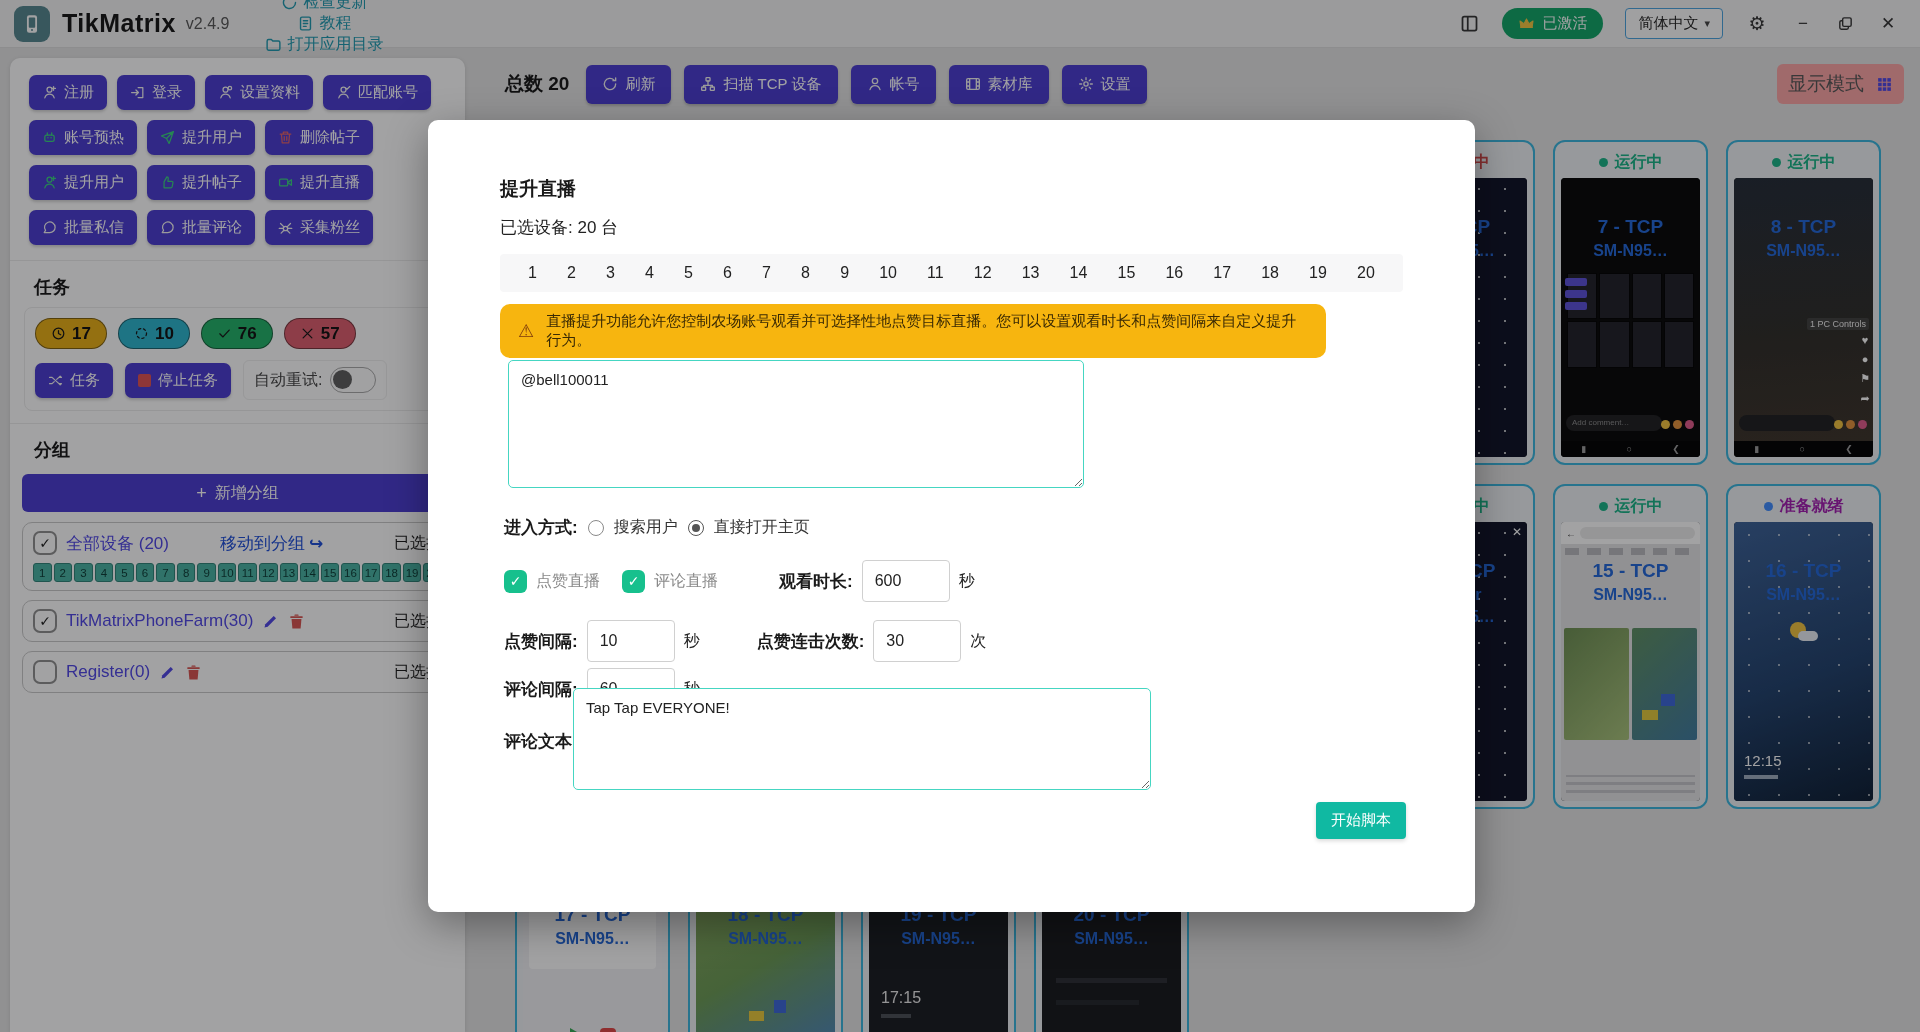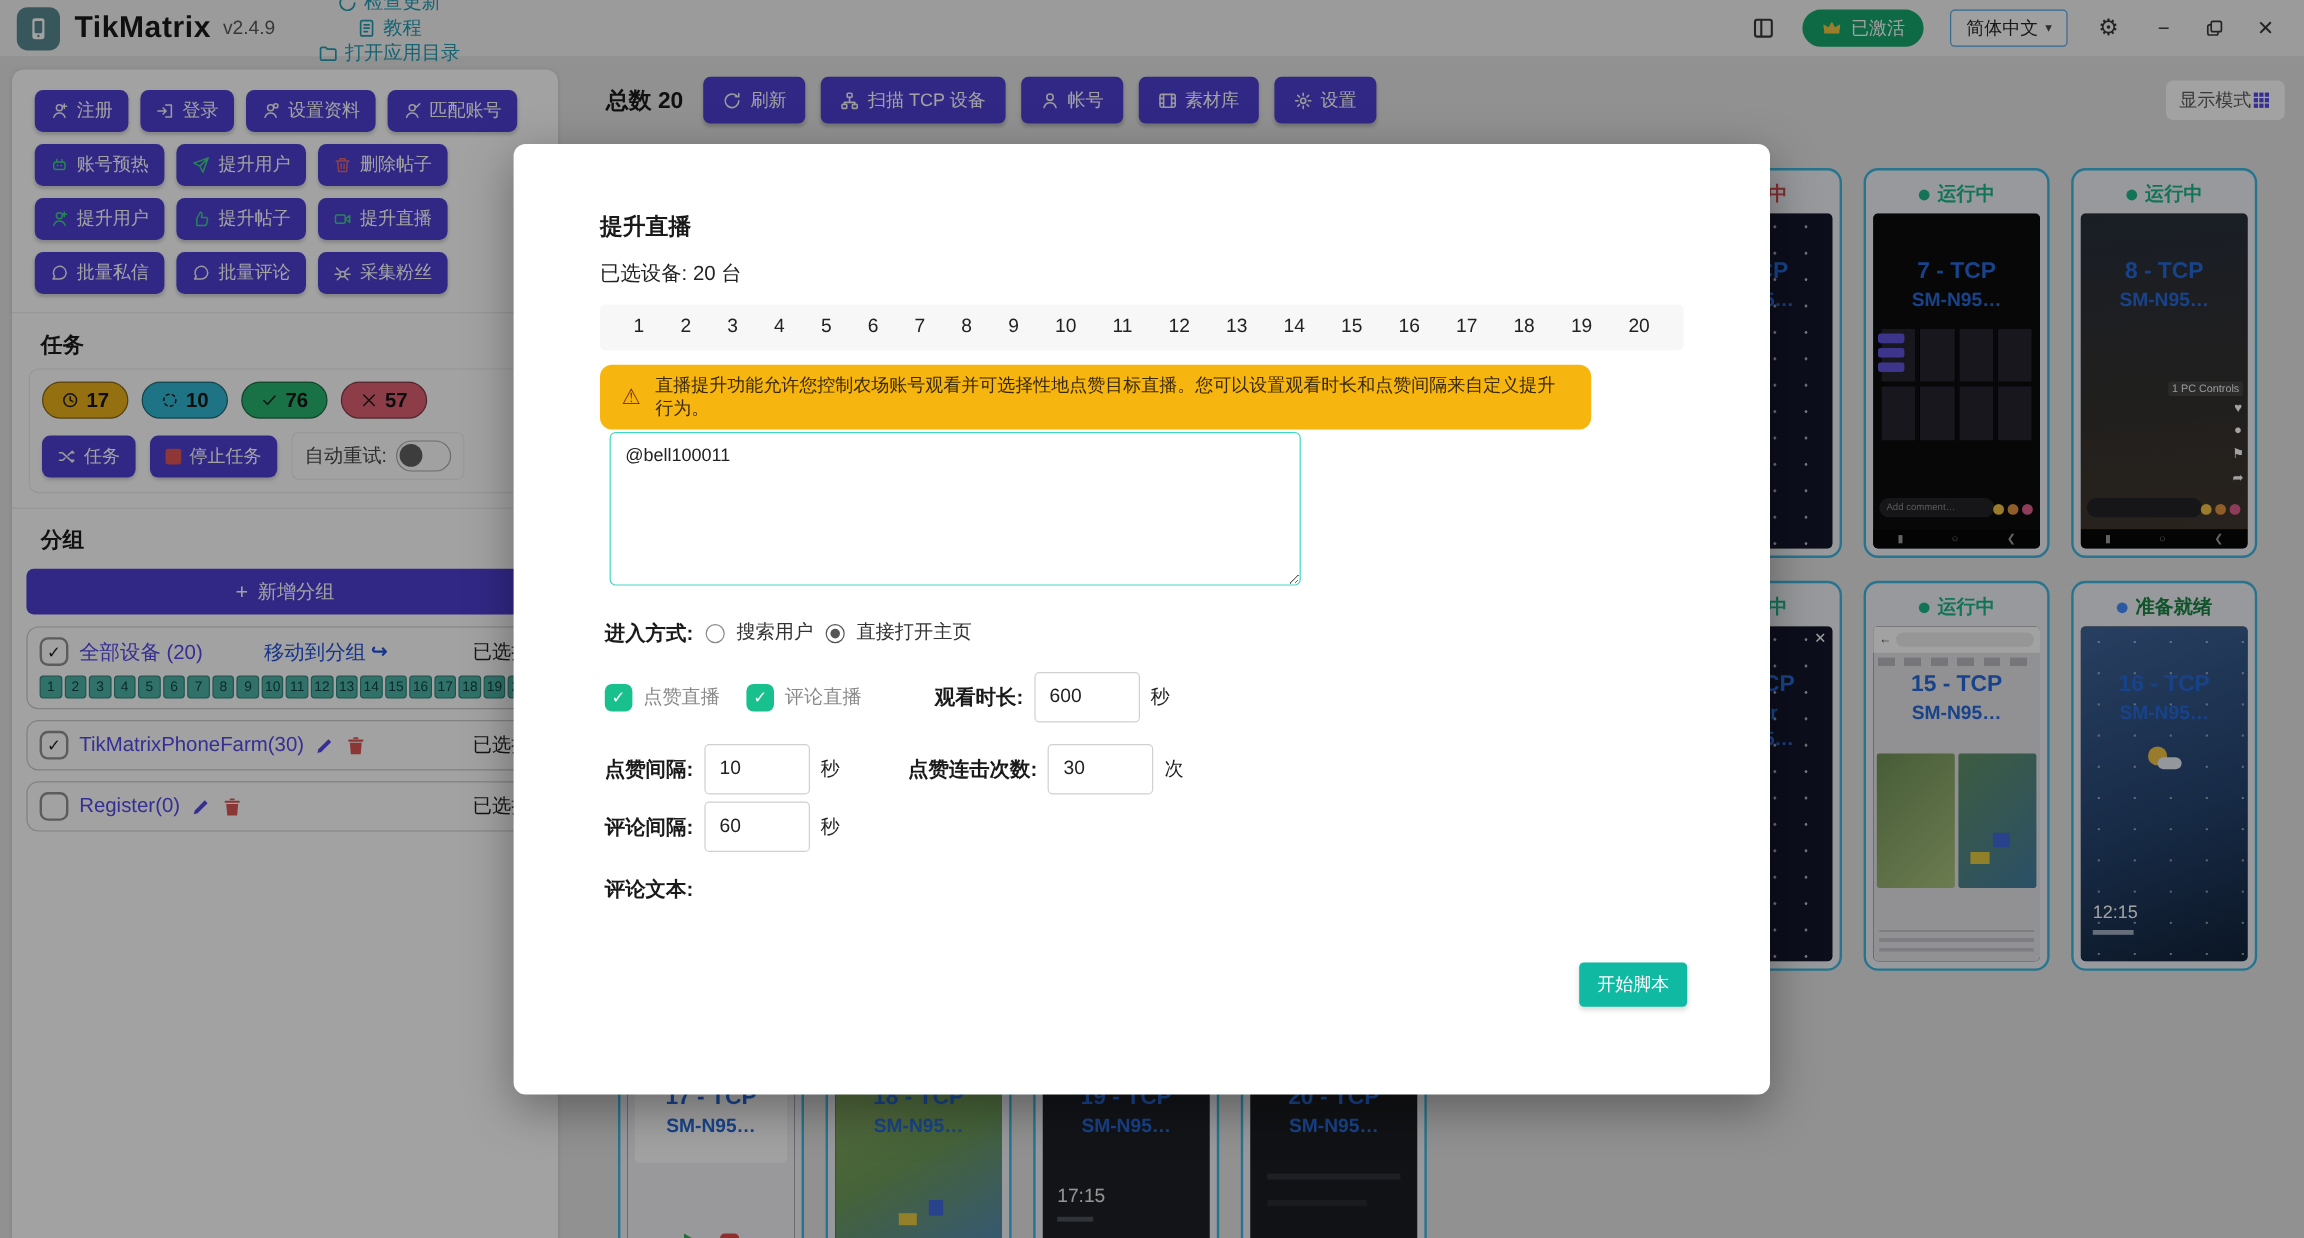--- a/index.html
+++ b/index.html
@@ -55,32 +55,32 @@
   .gsel { margin-left:auto; color:#1a1a1a; font-size:16px; }
   .gnums { display:flex; gap:2px; margin-top:8px; }
   .gnum { width:19px; height:19px; background:#48b2a2; border:1px solid #2f8478; border-radius:3px;
     font-size:11.5px; color:#0b3b35; display:flex; align-items:center; justify-content:center; }
 
   
   .toolbar { position:absolute; left:505px; top:64px; right:16px; display:flex; align-items:center; gap:13px; z-index:1;}
   .total { font-size:19px; font-weight:bold; color:#141414; margin-right:4px;}
   .tbtn { display:inline-flex; align-items:center; gap:7px; background:#4a3bd0; color:#fff; border:none;
     font-family:inherit; font-size:15px; padding:10px 16px; border-radius:6px; box-shadow:0 2px 3px rgba(0,0,0,.2);}
-  .disp-mode { margin-left:auto; display:flex; align-items:center; gap:0; background:#ffffff;
-    border-radius:6px; padding:7px 11px; font-size:15px; color:#555; }
+  .disp-mode { margin-left:auto; display:flex; align-items:center; gap:12px; background:#fca5a5;
+    border-radius:6px; padding:7px 11px; font-size:19px; color:#555; }
 
   
   #grid { position:absolute; inset:0; z-index:1; }
   .dev { position:absolute; width:155px; height:325px; background:#edf1f4; border:2px solid #39b5dd;
     border-radius:12px; padding:5px; }
   .dev-status { height:30px; display:flex; align-items:center; justify-content:center; gap:7px;
     font-size:16px; font-weight:bold; }
   .dot { width:9px; height:9px; border-radius:50%; }
   .st-run { color:#19b487; } .st-run-d { background:#19b487; }
-  .st-ready { color:#15803d; } .st-ready-d { background:#3f8cfd; }
+  .st-ready { color:#a21caf; } .st-ready-d { background:#3f8cfd; }
   .st-live { color:#cf4444; } .st-live-d { background:#cf4444; }
   .dev-screen { position:absolute; left:6px; right:6px; top:36px; bottom:6px; border-radius:4px; overflow:hidden; background:#15171a;}
   .dev-lines { position:absolute; left:0; right:0; top:13%; text-align:center; color:#2166d8; font-weight:bold; z-index:3;}
   .dev-lines div:first-child { font-size:19px; }
   .dev-lines div { font-size:16px; line-height:1.35; }
   .scr { position:absolute; inset:0; }
   .stars { background:#0d1126; background-image:radial-gradient(rgba(255,255,255,.7) 1px, transparent 1.4px); background-size:26px 22px; }
   .feed { background:#060606; }
   .feed-band { position:absolute; left:4%; right:4%; top:34%; height:34%; display:grid;
     grid-template-columns:repeat(4,1fr); gap:2px; }
@@ -1008,15 +1008,18 @@
     <span class="unit">次</span>
   </div>
 
   <div class="m-row" style="top:548px;gap:9px">
     <span class="m-label">评论间隔:</span>
     <input class="m-input" value="60" style="">
     <span class="unit">秒</span>
   </div>
 
   <div class="m-label" style="position:absolute;left:76px;top:610px">评论文本:</div>
+  <div class="m-ta2">
+    <textarea style="">Tap Tap EVERYONE!</textarea>
+  </div>
 
   <button class="start-btn">开始脚本</button>
 </div>
 
 </body></html>

